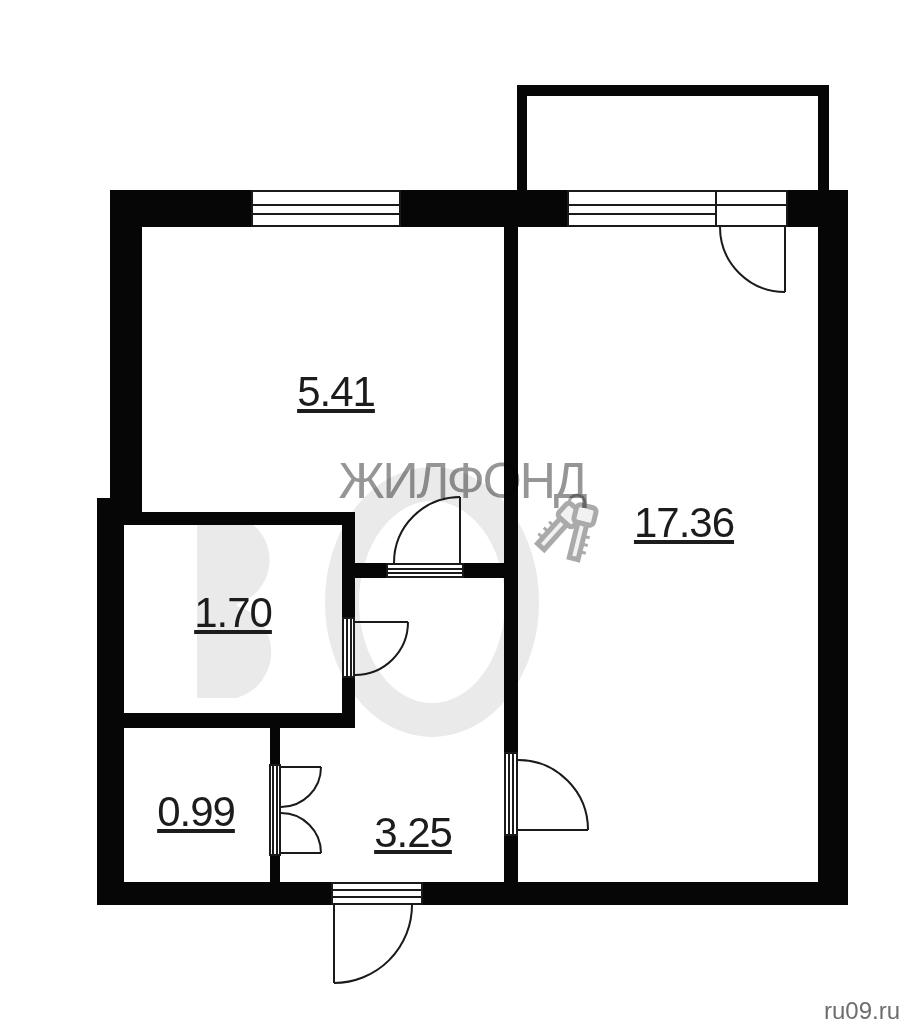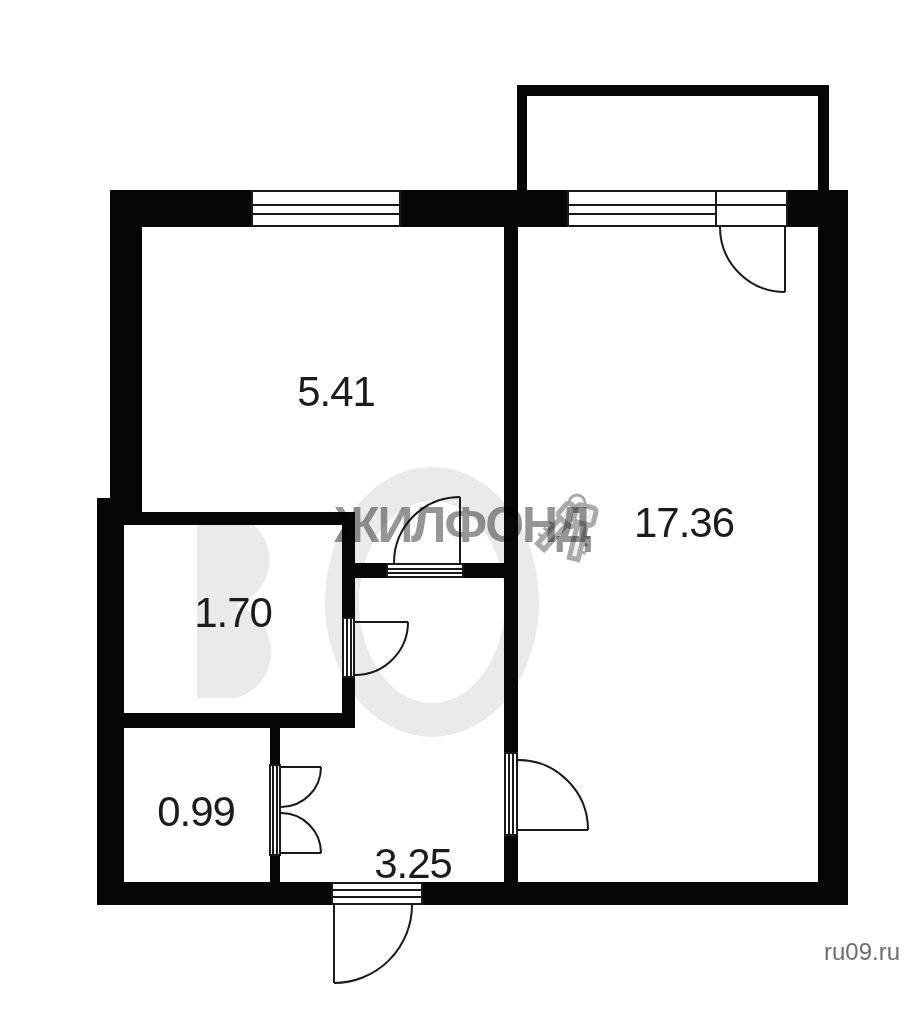--- a/index.html
+++ b/index.html
@@ -29,31 +29,31 @@
   .faint-ring{fill:none;stroke:var(--faint);stroke-width:34;}
   .key-part{stroke:#aaaaaa;stroke-width:5;fill:#f2f2f2;}
   .key-thin{stroke:#aaaaaa;stroke-width:3;fill:none;}
   .room-label{
     position:absolute;
     transform:translate(-50%,-50%);
     font-size:42px;
     letter-spacing:-1px;
     color:var(--label);
     white-space:nowrap;
+    text-decoration:underline;
   }
   .brand-watermark{
     position:absolute;
     transform:translate(-50%,-50%);
     font-size:50px;
-    font-weight:bold;
+    font-weight:normal;
     letter-spacing:-2px;
     color:var(--watermark);
     mix-blend-mode:multiply;
     white-space:nowrap;
-    margin-top:44px;
   }
   .site-mark{
     position:absolute;
     transform:translate(-50%,-50%);
     font-size:24px;
     color:var(--site);
     white-space:nowrap;
   }
 </style>
 </head>
@@ -177,19 +177,19 @@
         <line class="key-thin" x1="589" y1="544" x2="595" y2="544"></line>
         <line class="key-thin" x1="589" y1="552" x2="595" y2="552"></line>
       </g>
     </g>
   </svg>
 
   <div class="room-label" style="left:336px;top:392px">5.41</div>
   <div class="room-label" style="left:684px;top:523px">17.36</div>
   <div class="room-label" style="left:233px;top:613px">1.70</div>
   <div class="room-label" style="left:196px;top:812px">0.99</div>
-  <div class="room-label" style="left:413px;top:864px">3.25</div>
+  <div class="room-label" style="left:413px;top:833px">3.25</div>
 
   <div class="brand-watermark" style="left:462px;top:481px">ЖИЛФОНД</div>
 
-  <div class="site-mark" style="left:862px;top:952px">ru09.ru</div>
+  <div class="site-mark" style="left:862px;top:1011px">ru09.ru</div>
 
 </div>
 
 </body></html>

